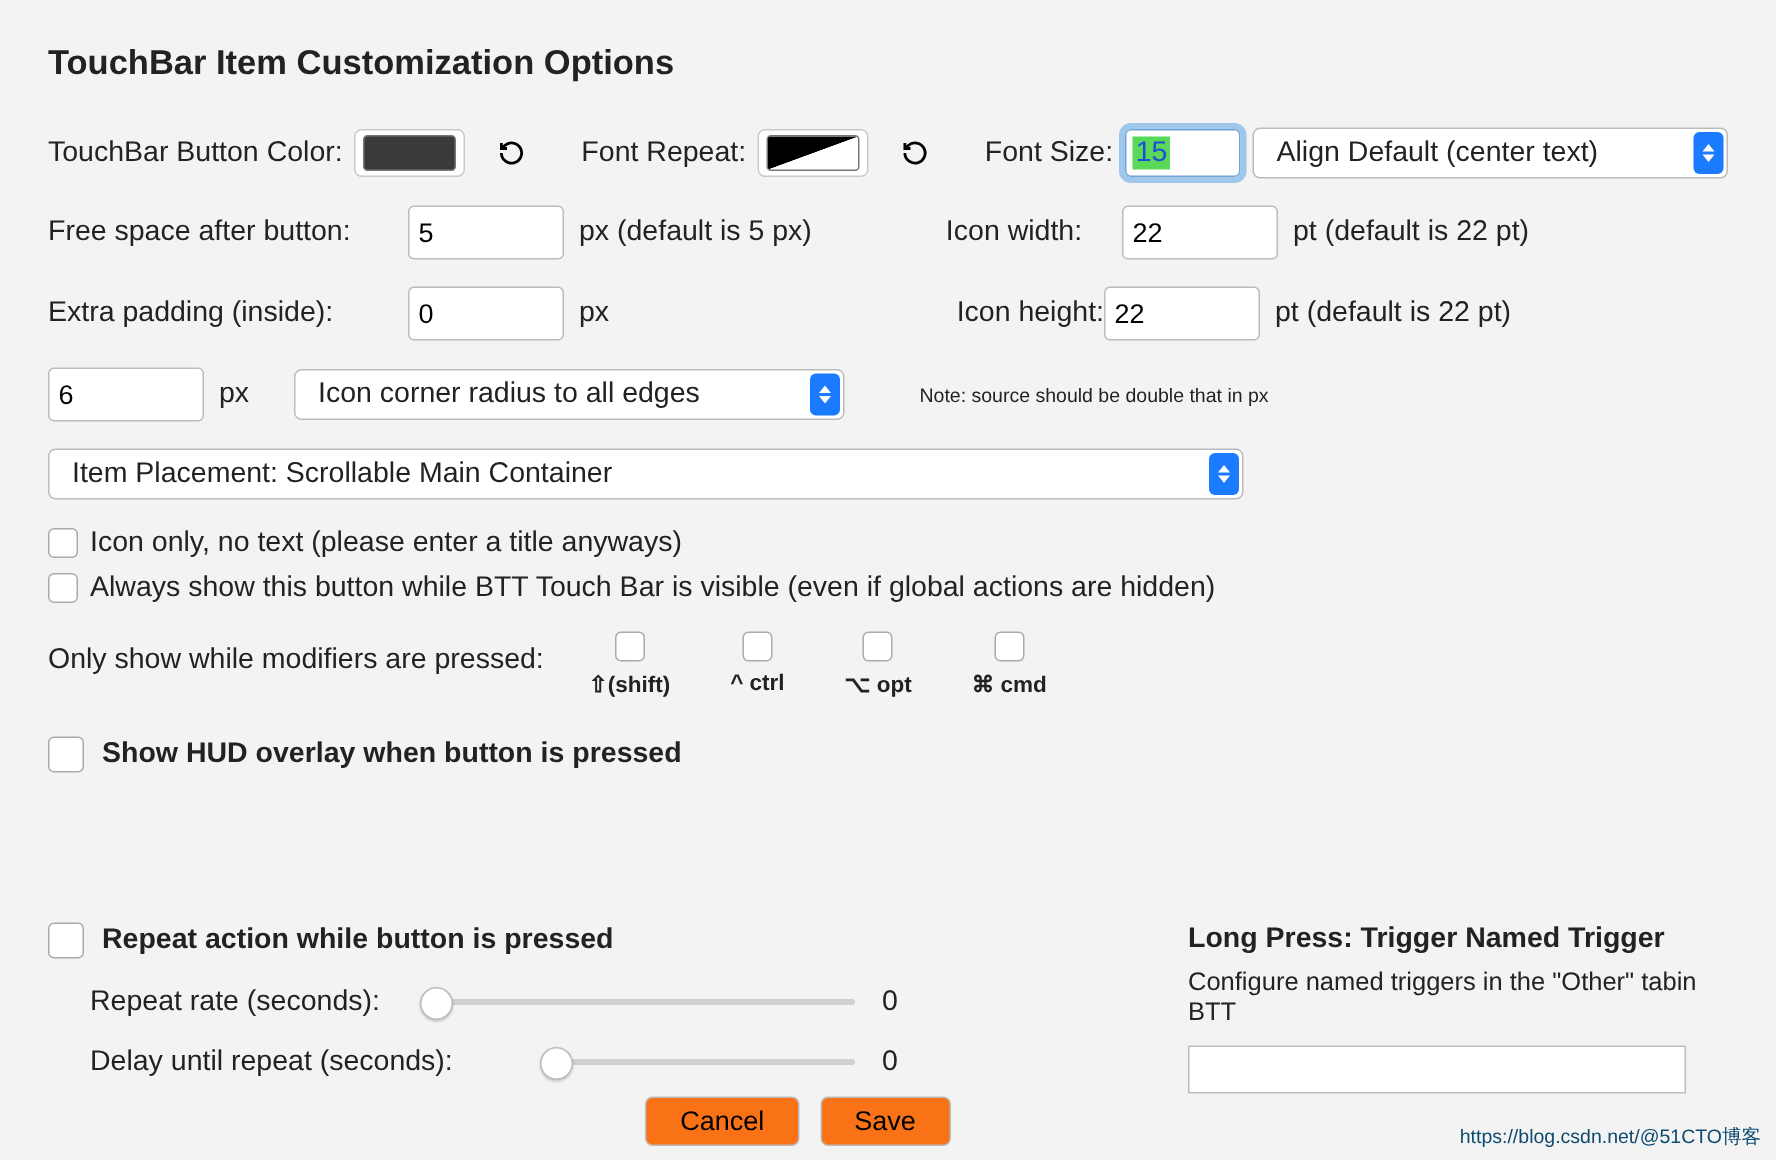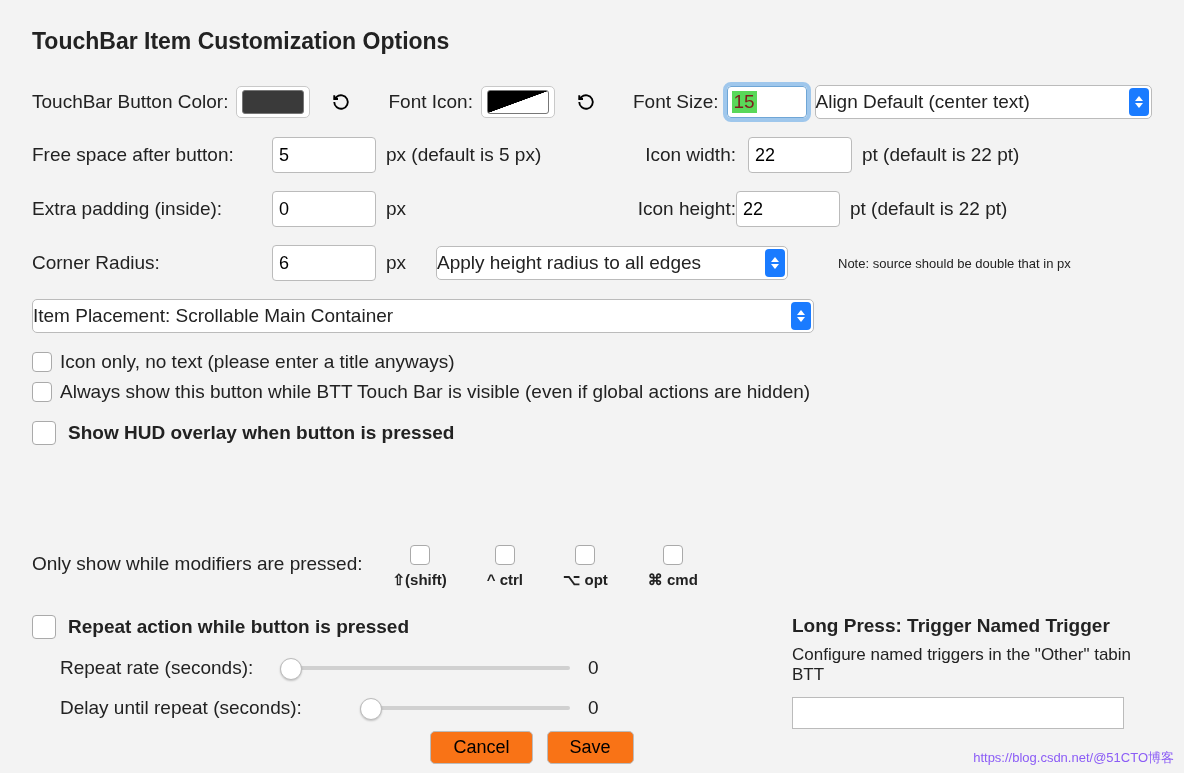--- a/index.html
+++ b/index.html
@@ -8,35 +8,35 @@
 .row{display:flex;align-items:center;margin-bottom:18px}
 .lbl{white-space:nowrap}
 .swatch{width:60px;height:22px;border:1px solid #777;border-radius:3px;display:inline-block;vertical-align:middle}
 .swatch.dark{background:#3a3a3a}
 .swatch.font{background:linear-gradient(to bottom right,#000 0%,#000 49.5%,#fff 50.5%,#fff 100%)}
 .swatch-wrap{display:flex;align-items:center;border:1px solid #c9c9c9;border-radius:5px;padding:3px 5px;background:#fff}
 .reset{width:22px;height:22px;margin-left:10px;display:inline-flex;align-items:center;justify-content:center;cursor:pointer}
 .reset svg{width:18px;height:18px}
 input.num{width:90px;height:30px;font-size:18px;padding:2px 6px;border:1px solid #bbb;border-radius:4px;background:#fff}
 .fontsize-box{width:70px;height:30px;border:1px solid #6fa6d6;border-radius:4px;background:#fff;outline:4px solid #9fc7ec;display:flex;align-items:center;padding:0 4px}
-.fontsize-box .sel{background:#59d859;padding:0 2px;color:#7f1d1d}
-.select{display:flex;align-items:center;border:1px solid #bbb;border-radius:5px;background:#fff;height:32px;padding-left:0;cursor:pointer}
+.fontsize-box .sel{background:#59d859;padding:0 2px;color:#1d4ed8}
+.select{display:flex;align-items:center;border:1px solid #bbb;border-radius:5px;background:#fff;height:32px;padding-left:15px;cursor:pointer}
 .select .txt{flex:1}
 .select .arrows{width:20px;height:28px;background:#1a7bff;border-radius:4px;margin-right:2px;display:flex;flex-direction:column;align-items:center;justify-content:center}
 .select .arrows::before{content:"";border-left:4px solid transparent;border-right:4px solid transparent;border-bottom:5px solid #fff;margin-bottom:2px}
 .select .arrows::after{content:"";border-left:4px solid transparent;border-right:4px solid transparent;border-top:5px solid #fff}
 .unit{margin-left:10px}
 .cb{width:18px;height:18px;border:1px solid #aaa;border-radius:4px;background:#fff;margin-right:8px;flex-shrink:0}
 .cb.big{width:22px;height:22px;margin-right:12px}
 .modlabel{font-size:15px;font-weight:600;text-align:center}
 .slider-track{position:relative;height:4px;background:#d0d0d0;border-radius:2px;flex:1}
 .slider-thumb{position:absolute;left:0;top:-8px;width:20px;height:20px;background:#fff;border:1px solid #bbb;border-radius:50%;box-shadow:0 1px 2px rgba(0,0,0,0.2)}
 .btn{border:1px solid #bbb;border-radius:5px;background:#f97316;padding:5px 22px;font-size:18px;cursor:pointer}
 .textinput{border:1px solid #bbb;width:330px;height:30px;background:#fff}
-.watermark{position:absolute;bottom:6px;right:10px;font-size:13px;color:#8b5cf6}
+.watermark{position:absolute;bottom:6px;right:10px;font-size:13px;color:#0c4a6e}
 .bold{font-weight:700}
 .grp{display:flex;align-items:center;gap:10px}
 </style>
 </head>
 <body>
 
 <div class="panel">
   <div class="title">TouchBar Item Customization Options</div>
 
   <div class="row" style="gap:8px">
@@ -46,21 +46,21 @@
           <span class="swatch dark"></span>
         </span>
       <span class="reset">
         <svg viewBox="0 0 24 24" fill="none" stroke="#000" stroke-width="2.5">
             <path d="M3 12a9 9 0 1 0 3-6.7L3 8"></path>
             <path d="M3 3v5h5"></path>
           </svg>
       </span>
     </div>
     <div style="width:20px"></div>
-    <span class="lbl">Font Icon:</span>
+    <span class="lbl">Font Repeat:</span>
     <div class="grp">
       <span class="swatch-wrap">
           <span class="swatch font"></span>
         </span>
       <span class="reset">
         <svg viewBox="0 0 24 24" fill="none" stroke="#000" stroke-width="2.5">
             <path d="M3 12a9 9 0 1 0 3-6.7L3 8"></path>
             <path d="M3 3v5h5"></path>
           </svg>
       </span>
@@ -73,64 +73,58 @@
     <div class="select" style="flex:1;min-width:300px">
       <span class="txt">Align Default (center text)</span>
       <span class="arrows"></span>
     </div>
   </div>
 
   <div class="row">
     <span class="lbl" style="width:240px">Free space after button:</span>
     <input class="num" value="5" style="">
     <span class="unit" style="width:230px">px (default is 5 px)</span>
-    <span class="lbl" style="width:120px;text-align:right;margin-right:12px">Icon width:</span>
+    <span class="lbl" style="width:120px;text-align:center;margin-right:12px">Icon width:</span>
     <input class="num" value="22" style="">
     <span class="unit">pt (default is 22 pt)</span>
   </div>
 
   <div class="row">
     <span class="lbl" style="width:240px">Extra padding (inside):</span>
     <input class="num" value="0" style="">
     <span class="unit" style="width:230px">px</span>
     <span class="lbl" style="width:120px;text-align:right;margin-right:0">Icon height:</span>
     <input class="num" value="22" style="">
     <span class="unit">pt (default is 22 pt)</span>
   </div>
 
   <div class="row">
-    <span class="lbl" style="width:240px">Corner Radius:</span>
     <input class="num" value="6" style="">
     <span class="unit" style="width:50px">px</span>
     <div class="select" style="width:350px">
-      <span class="txt">Apply height radius to all edges</span>
+      <span class="txt">Icon corner radius to all edges</span>
       <span class="arrows"></span>
     </div>
     <span style="margin-left:50px;font-size:13px">Note: source should be double that in px</span>
   </div>
 
   <div class="row">
     <div class="select" style="width:780px">
       <span class="txt">Item Placement: Scrollable Main Container</span>
       <span class="arrows"></span>
     </div>
   </div>
 
   <div class="row" style="margin-bottom:8px">
     <span class="cb"></span>
     <span>Icon only, no text (please enter a title anyways)</span>
   </div>
   <div class="row">
     <span class="cb"></span>
     <span>Always show this button while BTT Touch Bar is visible (even if global actions are hidden)</span>
-  </div>
-
-  <div class="row" style="margin-bottom:100px">
-    <span class="cb big"></span>
-    <span class="bold">Show HUD overlay when button is pressed</span>
   </div>
 
   <div class="row" style="align-items:flex-start;margin-bottom:26px">
     <span class="lbl" style="margin-top:8px">Only show while modifiers are pressed:</span>
     <div style="display:flex;gap:40px;margin-left:30px">
       <div style="text-align:center">
           <span class="cb" style="margin:0 auto 6px;display:block"></span>
           <div class="modlabel">⇧(shift)</div>
         </div>
       <div style="text-align:center">
@@ -139,20 +133,25 @@
         </div>
       <div style="text-align:center">
           <span class="cb" style="margin:0 auto 6px;display:block"></span>
           <div class="modlabel">⌥ opt</div>
         </div>
       <div style="text-align:center">
           <span class="cb" style="margin:0 auto 6px;display:block"></span>
           <div class="modlabel">⌘ cmd</div>
         </div>
     </div>
+  </div>
+
+  <div class="row" style="margin-bottom:100px">
+    <span class="cb big"></span>
+    <span class="bold">Show HUD overlay when button is pressed</span>
   </div>
 
   <div style="display:flex;gap:48px">
     <div style="flex:1">
       <div class="row">
         <span class="cb big"></span>
         <span class="bold">Repeat action while button is pressed</span>
       </div>
       <div class="row" style="padding-left:28px">
         <span class="lbl" style="width:220px">Repeat rate (seconds):</span>

